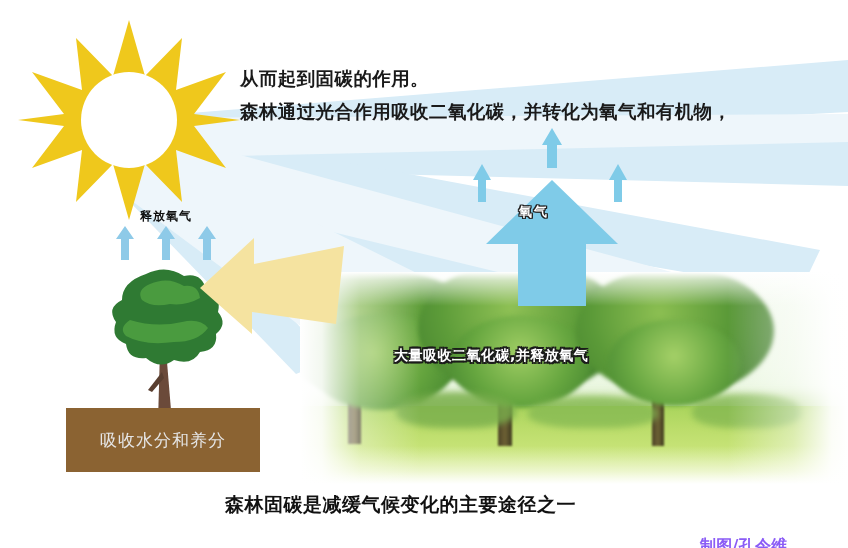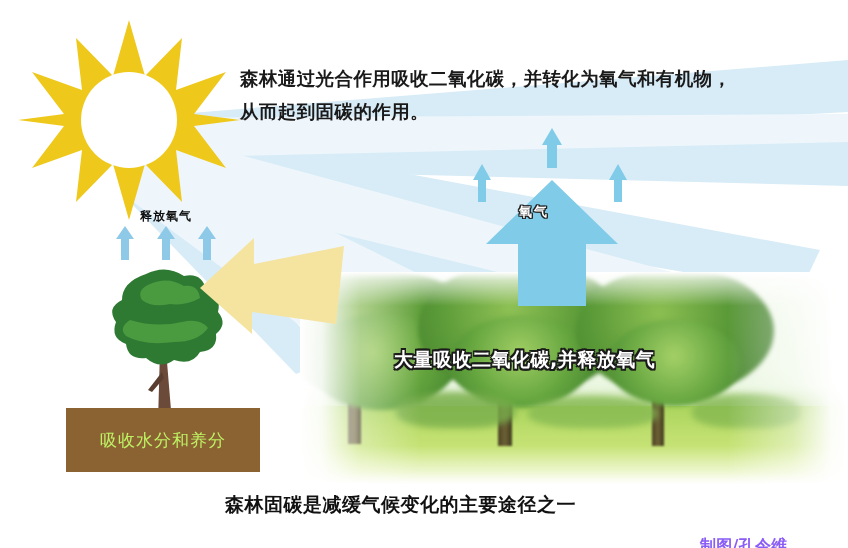--- a/index.html
+++ b/index.html
@@ -66,21 +66,21 @@
   
   #smalltree{position:absolute;left:96px;top:262px;width:140px;height:165px;}
 
   
   #soilbox{
     position:absolute;left:66px;top:408px;width:194px;height:64px;
     background:#8b6332;
     display:flex;align-items:center;justify-content:center;
   }
   #soilbox span{
-    color:#bef264;font-size:17px;letter-spacing:1px;white-space:nowrap;
+    color:#e5e5e5;font-size:17px;letter-spacing:1px;white-space:nowrap;
   }
 
   
   #headline{
     position:absolute;left:240px;top:62px;width:600px;
     color:#1a1a1a;font-size:18.5px;line-height:33px;
     font-weight:700;letter-spacing:.4px;
   }
   #headline div{white-space:nowrap;}
 
@@ -92,21 +92,21 @@
 
   #lbl-o2{
     position:absolute;left:519px;top:203px;
     color:#ffffff;font-size:13px;font-weight:700;letter-spacing:2px;
     text-shadow:-1.3px 0 #222,1.3px 0 #222,0 -1.3px #222,0 1.3px #222,
                 -1.3px -1.3px #222,1.3px -1.3px #222,-1.3px 1.3px #222,1.3px 1.3px #222;
     white-space:nowrap;
   }
   #lbl-forest{
     position:absolute;left:394px;top:347px;
-    color:#ffffff;font-size:19px;font-weight:700;letter-spacing:.5px;
+    color:#ffffff;font-size:14px;font-weight:700;letter-spacing:.5px;
     text-shadow:-1.6px 0 #1b1b1b,1.6px 0 #1b1b1b,0 -1.6px #1b1b1b,0 1.6px #1b1b1b,
                 -1.6px -1.6px #1b1b1b,1.6px -1.6px #1b1b1b,-1.6px 1.6px #1b1b1b,1.6px 1.6px #1b1b1b;
     white-space:nowrap;
   }
 
   #caption{
     position:absolute;left:225px;top:492px;
     color:#111;font-size:19px;font-weight:700;letter-spacing:.5px;white-space:nowrap;
   }
   #credit{
@@ -192,22 +192,22 @@
       <polygon points="148,36 157,52 152,52 152,74 144,74 144,52 139,52"></polygon>
       <polygon points="82,52 148,116 116,116 116,178 48,178 48,116 16,116"></polygon>
     </g>
   </svg>
 
   <div id="soilbox">
     <span>吸收水分和养分</span>
   </div>
 
   <div id="headline">
+    <div>从而起到固碳的作用。</div>
     <div>森林通过光合作用吸收二氧化碳，并转化为氧气和有机物，</div>
-    <div>从而起到固碳的作用。</div>
   </div>
 
   <div class="lbl" id="lbl-release">释放氧气</div>
   <div id="lbl-o2">氧气</div>
   <div id="lbl-forest">大量吸收二氧化碳,并释放氧气</div>
 
   <div id="caption">森林固碳是减缓气候变化的主要途径之一</div>
   <div id="credit">制图/孔令维</div>
 
 </div>

